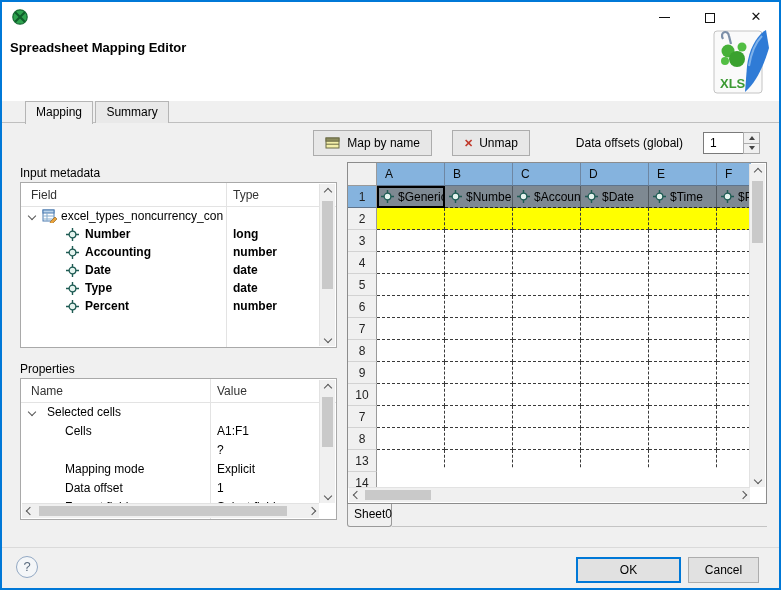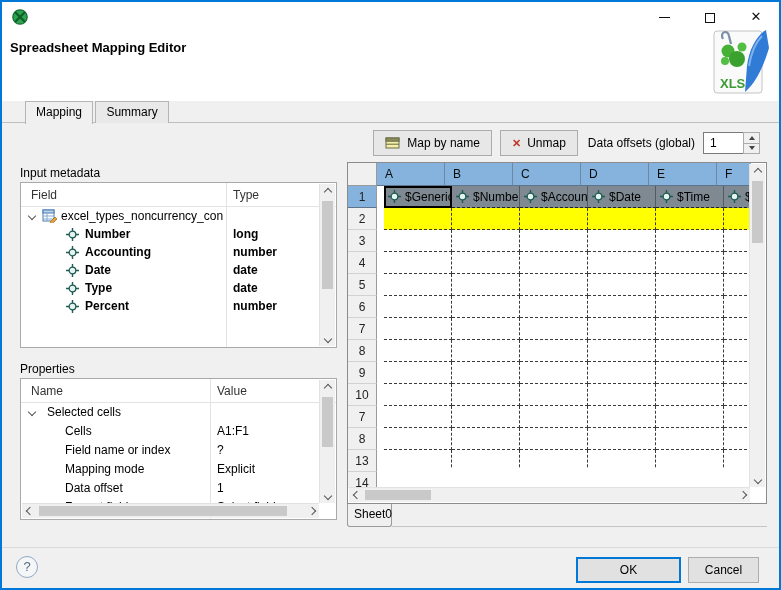--- a/index.html
+++ b/index.html
@@ -24,25 +24,25 @@
   .white-head{position:absolute;left:0;top:30px;width:100%;height:69px;background:#FFF}
   .xls-icon{position:absolute;left:698px;top:22px;width:74px;height:74px}
 
   
   .tabbar{position:absolute;left:0;top:99px;width:100%;height:22px;border-bottom:1px solid #BFBFBF;padding-left:23px}
   .tab{display:inline-block;height:22px;padding:3px 10px 0 10px;border:1px solid #B5B5B5;border-bottom:none;
     background:#E9E9E9;margin-right:-1px;position:relative}
   .tab.active{background:#F0F0F0;height:23px;z-index:2}
 
   
-  .toolbar{position:absolute;right:19px;top:128px;display:flex;align-items:center;gap:8px}
+  .toolbar{position:absolute;right:19px;top:128px;display:flex;align-items:center;gap:20px}
   .tbtn{display:flex;align-items:center;gap:6px;height:26px;padding:0 11px;background:#E7E7E7;
     border:1px solid #ACACAC;font-size:12px;white-space:nowrap}
   .unmap-x{color:#C0392B;font-weight:bold;font-size:11px}
-  .offsets-label{margin-left:2px;white-space:nowrap}
+  .offsets-label{margin-left:26px;white-space:nowrap}
   .spin{display:flex;height:22px}
   .spin-value{width:40px;height:22px;background:#FFF;border:1px solid #7A7A7A;border-right:none;
     padding:3px 0 0 6px;font-size:12px}
   .spin-arrows{width:17px;height:22px;border:1px solid #ACACAC;display:flex;flex-direction:column}
   .spin-arrows div{flex:1;background:#F0F0F0;display:flex;align-items:center;justify-content:center;border-bottom:1px solid #ACACAC}
   .spin-arrows div:last-child{border-bottom:none}
   .tri-up{width:0;height:0;border-left:3px solid transparent;border-right:3px solid transparent;border-bottom:4px solid #444}
   .tri-dn{width:0;height:0;border-left:3px solid transparent;border-right:3px solid transparent;border-top:4px solid #444}
 
   
@@ -97,21 +97,21 @@
   .grid{position:absolute;left:345px;top:160px;width:420px;height:342px;background:#FFF;border:1px solid #8C8C8C}
   .corner{position:absolute;left:0;top:0;width:29px;height:23px;background:#F0F0F0;
     border-right:1px solid #9A9A9A;border-bottom:1px solid #9A9A9A}
   .colheads{position:absolute;left:29px;top:0;width:374px;height:23px;overflow:hidden;display:flex}
   .colhead{flex:0 0 68px;height:23px;background:var(--grid-header);border-right:1px solid #6E87A3;
     border-bottom:1px solid #5F748C;padding:4px 0 0 8px;color:#0A0A0A}
   .rowheads{position:absolute;left:0;top:23px;width:29px;height:302px;overflow:hidden}
   .rownum{height:22px;background:#F0F0F0;border-right:1px solid #9A9A9A;border-bottom:1px solid #D2D2D2;
     text-align:center;padding-top:4px;color:#222}
   .rownum.sel{background:var(--grid-header);border-bottom:1px solid #5F748C}
-  .gviewport{position:absolute;left:36px;top:23px;width:374px;height:282px;overflow:hidden}
+  .gviewport{position:absolute;left:29px;top:23px;width:374px;height:282px;overflow:hidden}
   .gbody{display:grid;grid-template-columns:repeat(6,68px);grid-auto-rows:22px;width:408px}
   .gcell{border-right:1px dashed #3A3A3A;border-bottom:1px dashed #3A3A3A;overflow:hidden}
   .gcell.yellow{background:var(--unmapped-row)}
   .gcell.mapped{background:var(--mapped-cell);border-right:1px solid #535B62;border-bottom:1px dashed #222;
     display:flex;align-items:center;gap:4px;padding-left:4px;white-space:nowrap}
   .gcell.mapped svg{flex:0 0 13px}
   .gcell.focused{outline:2px solid #000;outline-offset:-2px}
   .grid .vscroll{bottom:16px}
   .grid .hscroll{right:16px}
 
@@ -285,21 +285,20 @@
     <div class="trows">
       <div class="trow">
         <span class="cvw cv down"></span>
         <span class="grp-name">Selected cells</span>
       </div>
       <div class="trow">
         <span class="prp-name">Cells</span>
         <span class="prp-val">A1:F1</span>
       </div>
       <div class="trow">
-        <span class="prp-name">Field name or index</span>
         <span class="prp-val">?</span>
       </div>
       <div class="trow">
         <span class="prp-name">Mapping mode</span>
         <span class="prp-val">Explicit</span>
       </div>
       <div class="trow">
         <span class="prp-name">Data offset</span>
         <span class="prp-val">1</span>
       </div>

